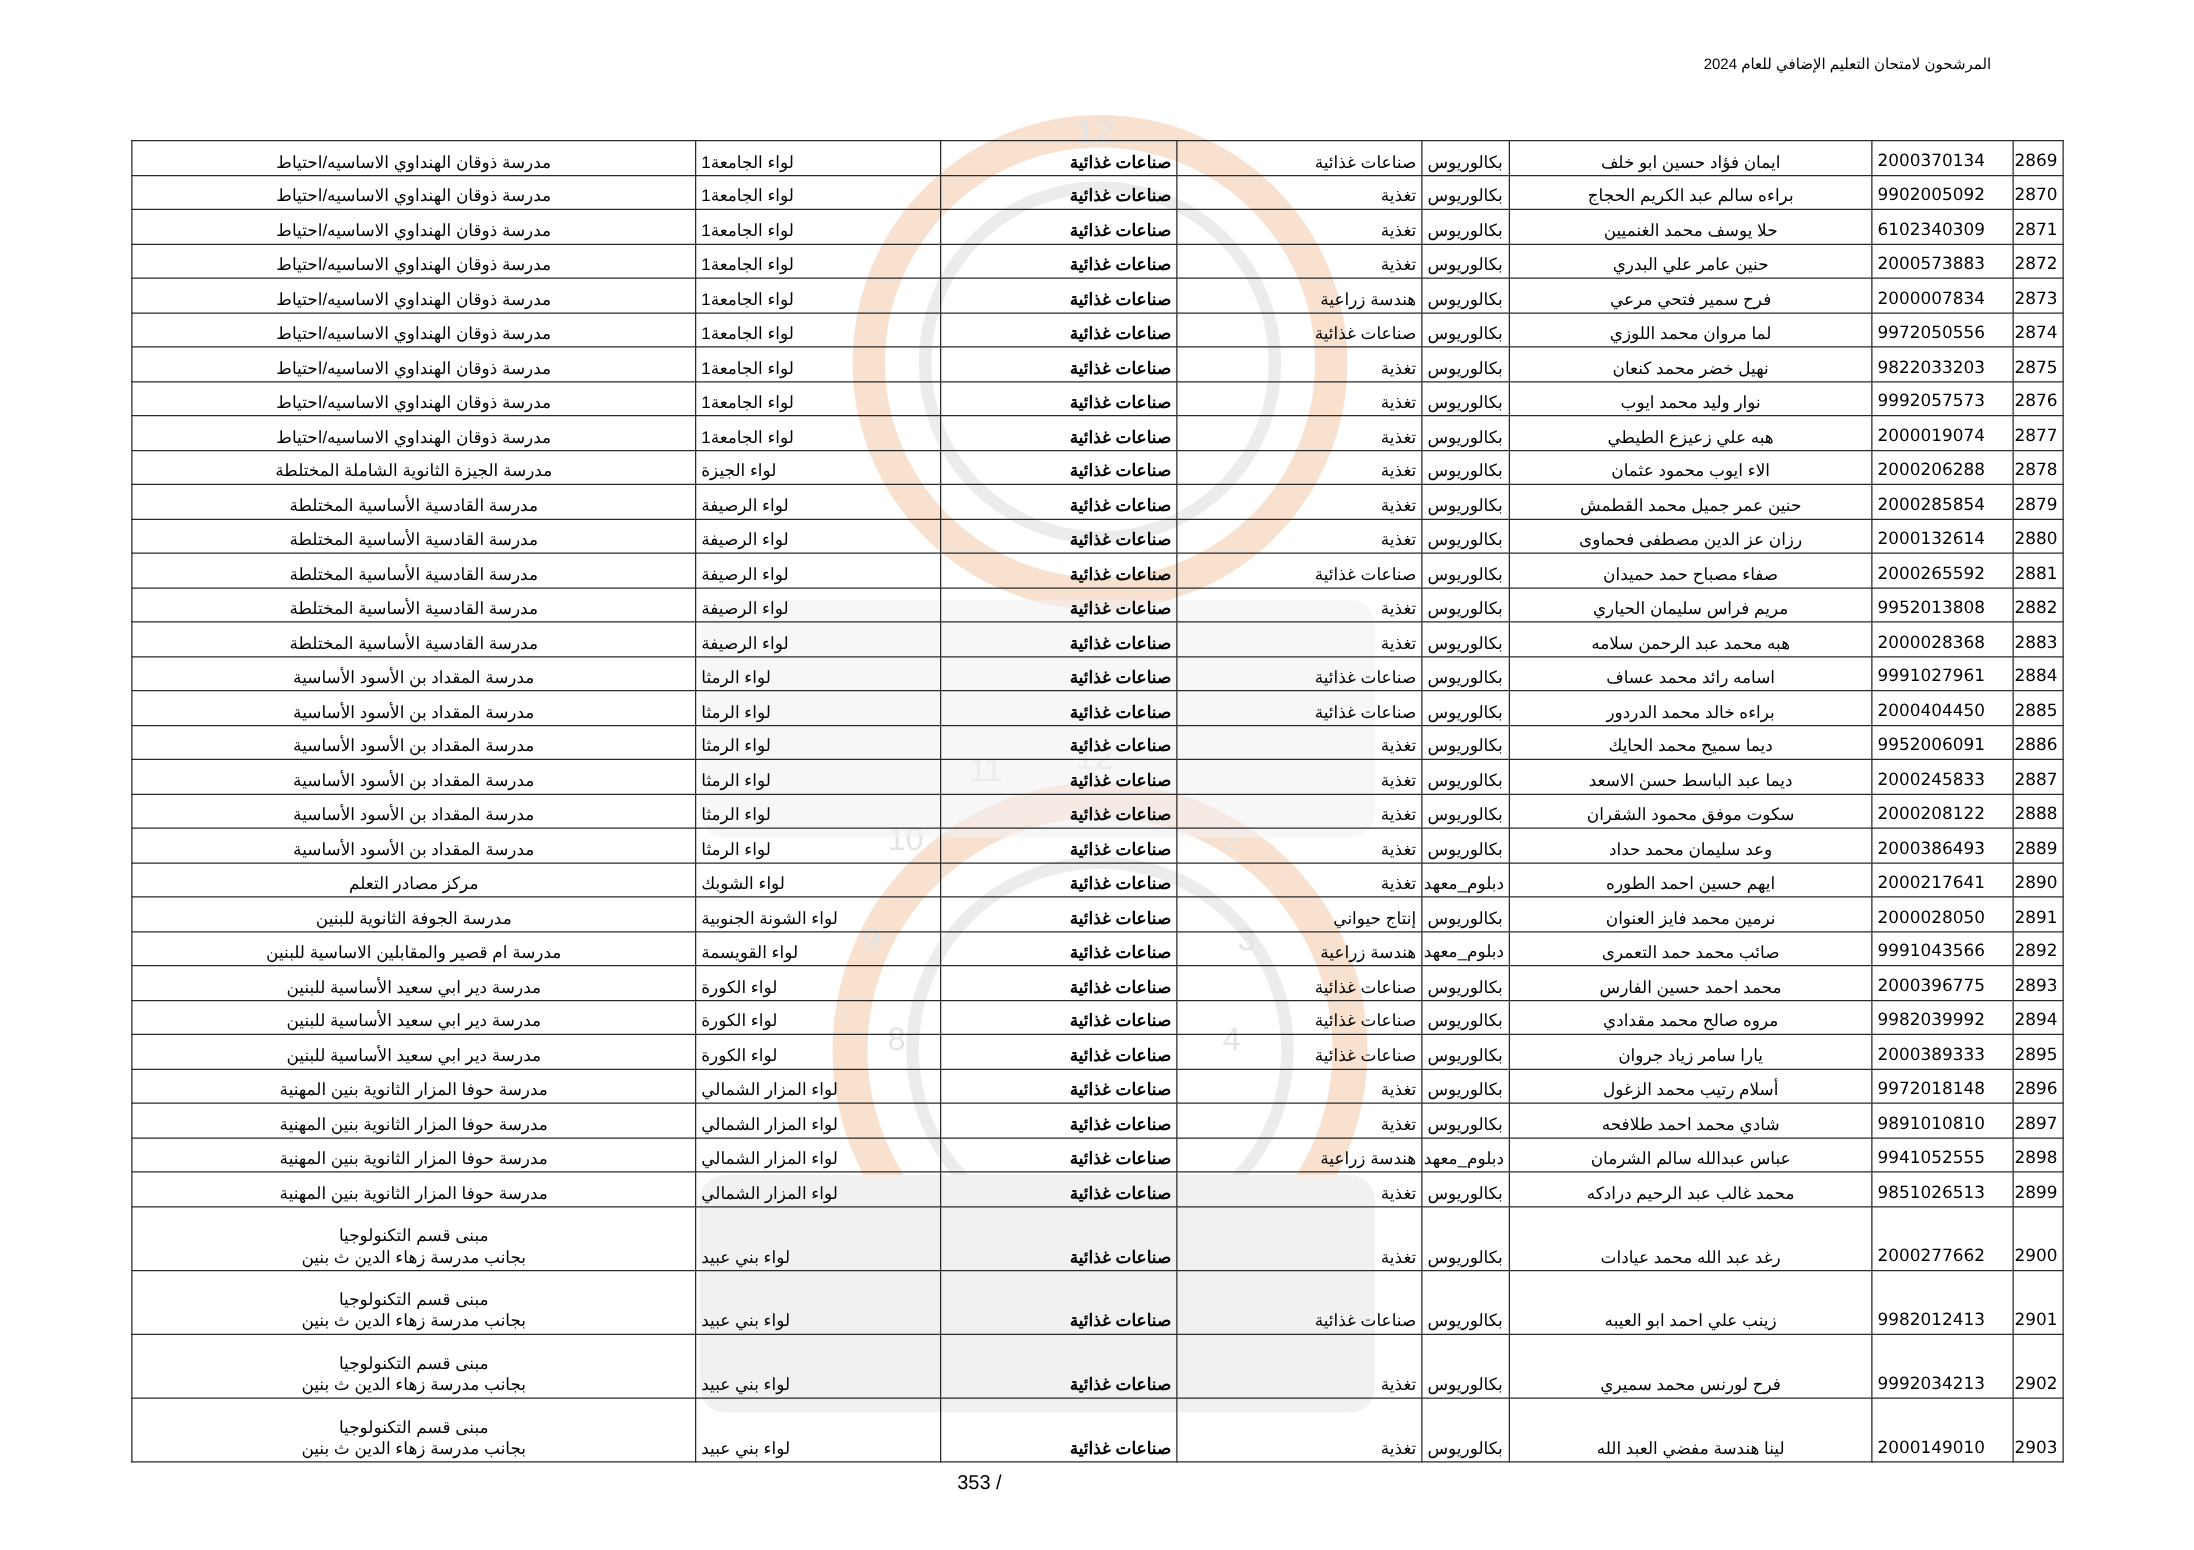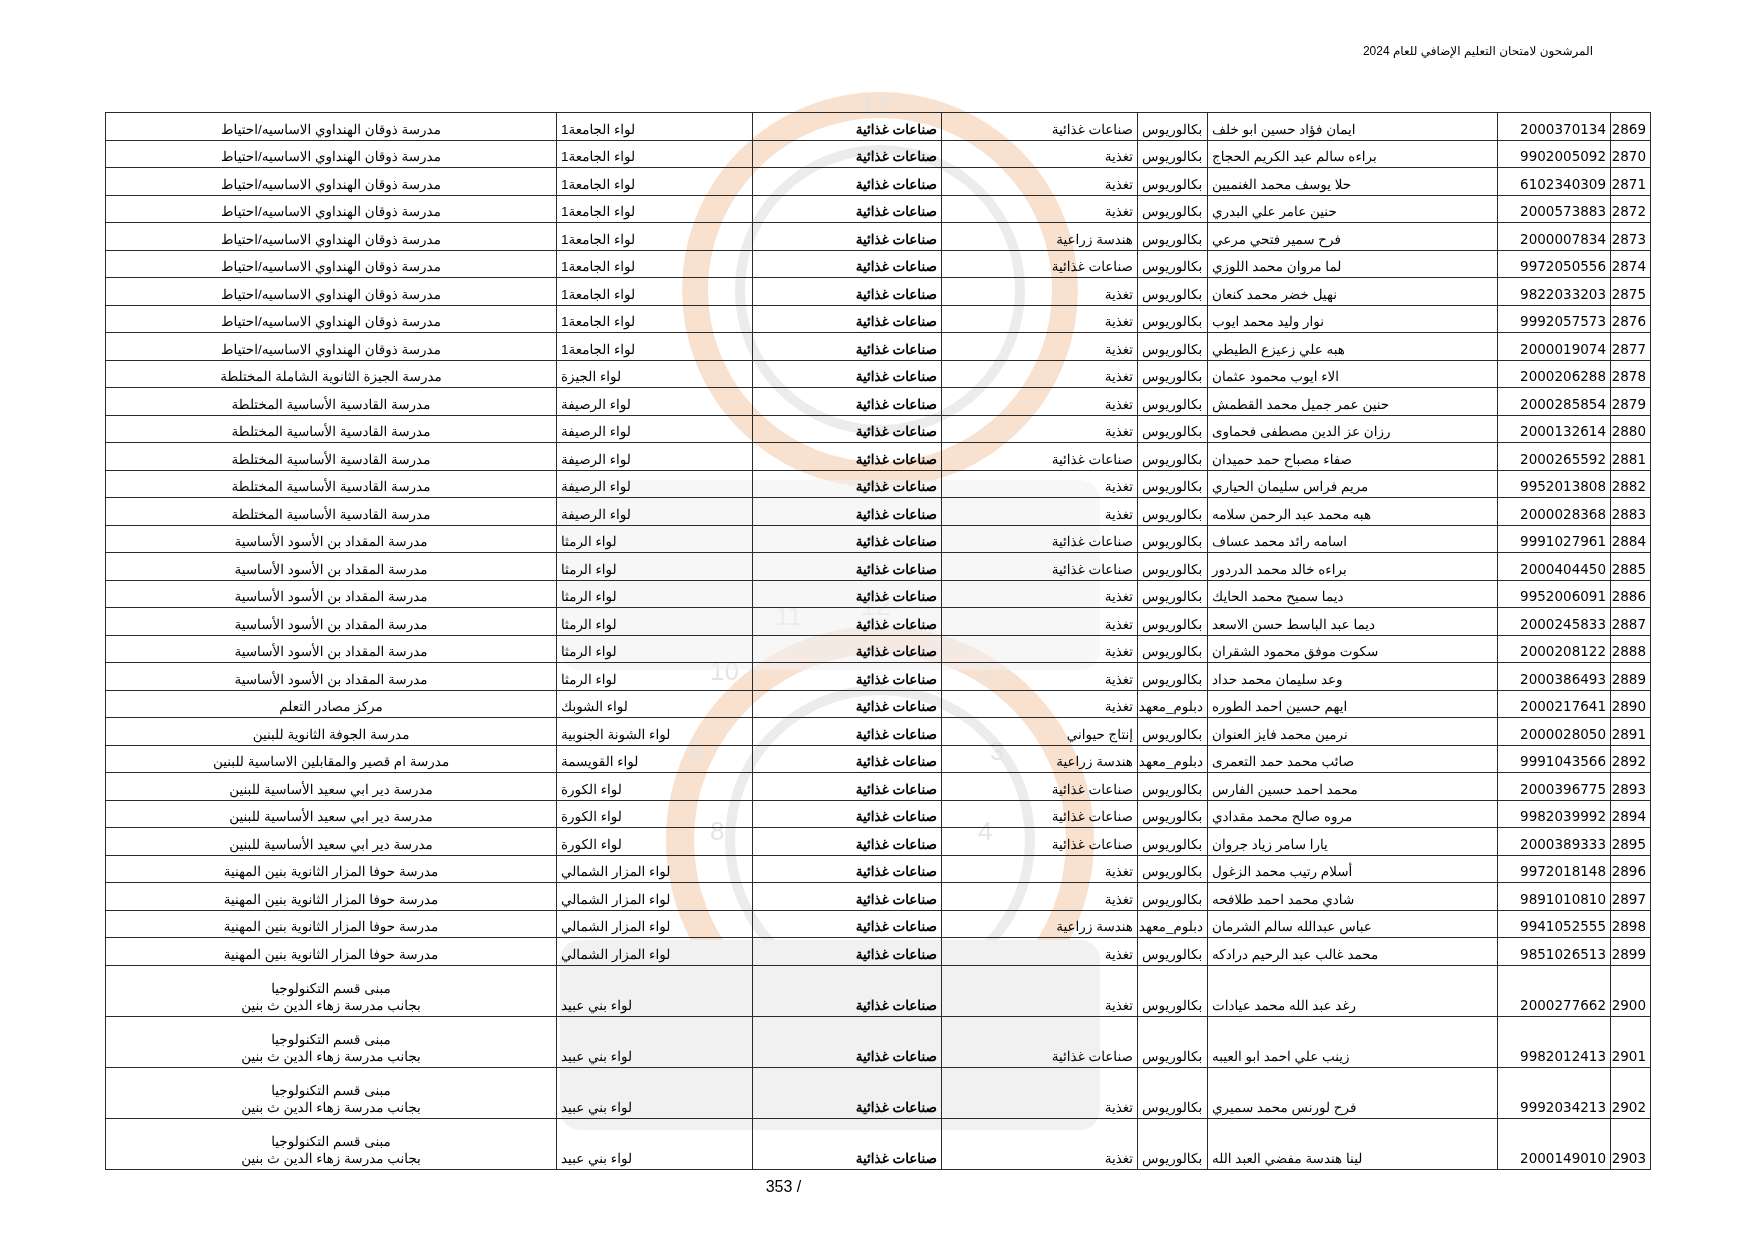--- a/index.html
+++ b/index.html
@@ -4,22 +4,22 @@
 <style>
   html, body { margin:0; padding:0; background:#ffffff; }
   body { width:1755px; height:1240px; position:relative; overflow:hidden; font-family:"Liberation Sans", sans-serif; color:#000; }
   .watermark { position:absolute; left:560px; top:60px; width:640px; height:1100px; pointer-events:none; z-index:0; }
   .page-title { position:absolute; top:44px; left:0; width:1605px; text-align:right; font-size:12px; direction:rtl; z-index:2; }
   .page-title span { display:inline-block; transform:translateX(-12px); }
   table.grid { position:absolute; left:105px; top:112px; width:1546px; border-collapse:collapse; direction:rtl; z-index:2; table-layout:fixed; }
   table.grid td { border:1.5px solid #2a2a2a; font-size:13.5px; padding:0 4px; height:24.5px; line-height:17px; white-space:nowrap; overflow:hidden; vertical-align:bottom; padding-bottom:2px; }
   table.grid tr.tall td { height:48px; }
   td.c-seq { width:31px; text-align:left; font-family:"DejaVu Sans", sans-serif; font-size:13px; }
-  td.c-id { width:104px; text-align:right; font-family:"DejaVu Sans", sans-serif; font-size:13px;margin-top:46px; }
-  td.c-name { width:281px; text-align:left; }
+  td.c-id { width:104px; text-align:left; font-family:"DejaVu Sans", sans-serif; font-size:13px;margin-top:46px; }
+  td.c-name { width:281px; text-align:center; }
   td.c-degree { width:61px; text-align:left;margin-left:12px; }
   td.c-spec { width:187px; text-align:right; }
   td.c-exam { width:180px; text-align:right; font-weight:bold; }
   td.c-dist { width:187px; text-align:left; }
   td.c-school { text-align:center; }
   td.c-school .line { display:block; }
   .page-num { position:absolute; top:1178px; left:0; width:1539px; text-align:center; font-size:16px; z-index:2; }
   .page-num span { display:inline-block; transform:translateX(14px); }
 </style>
 </head>

